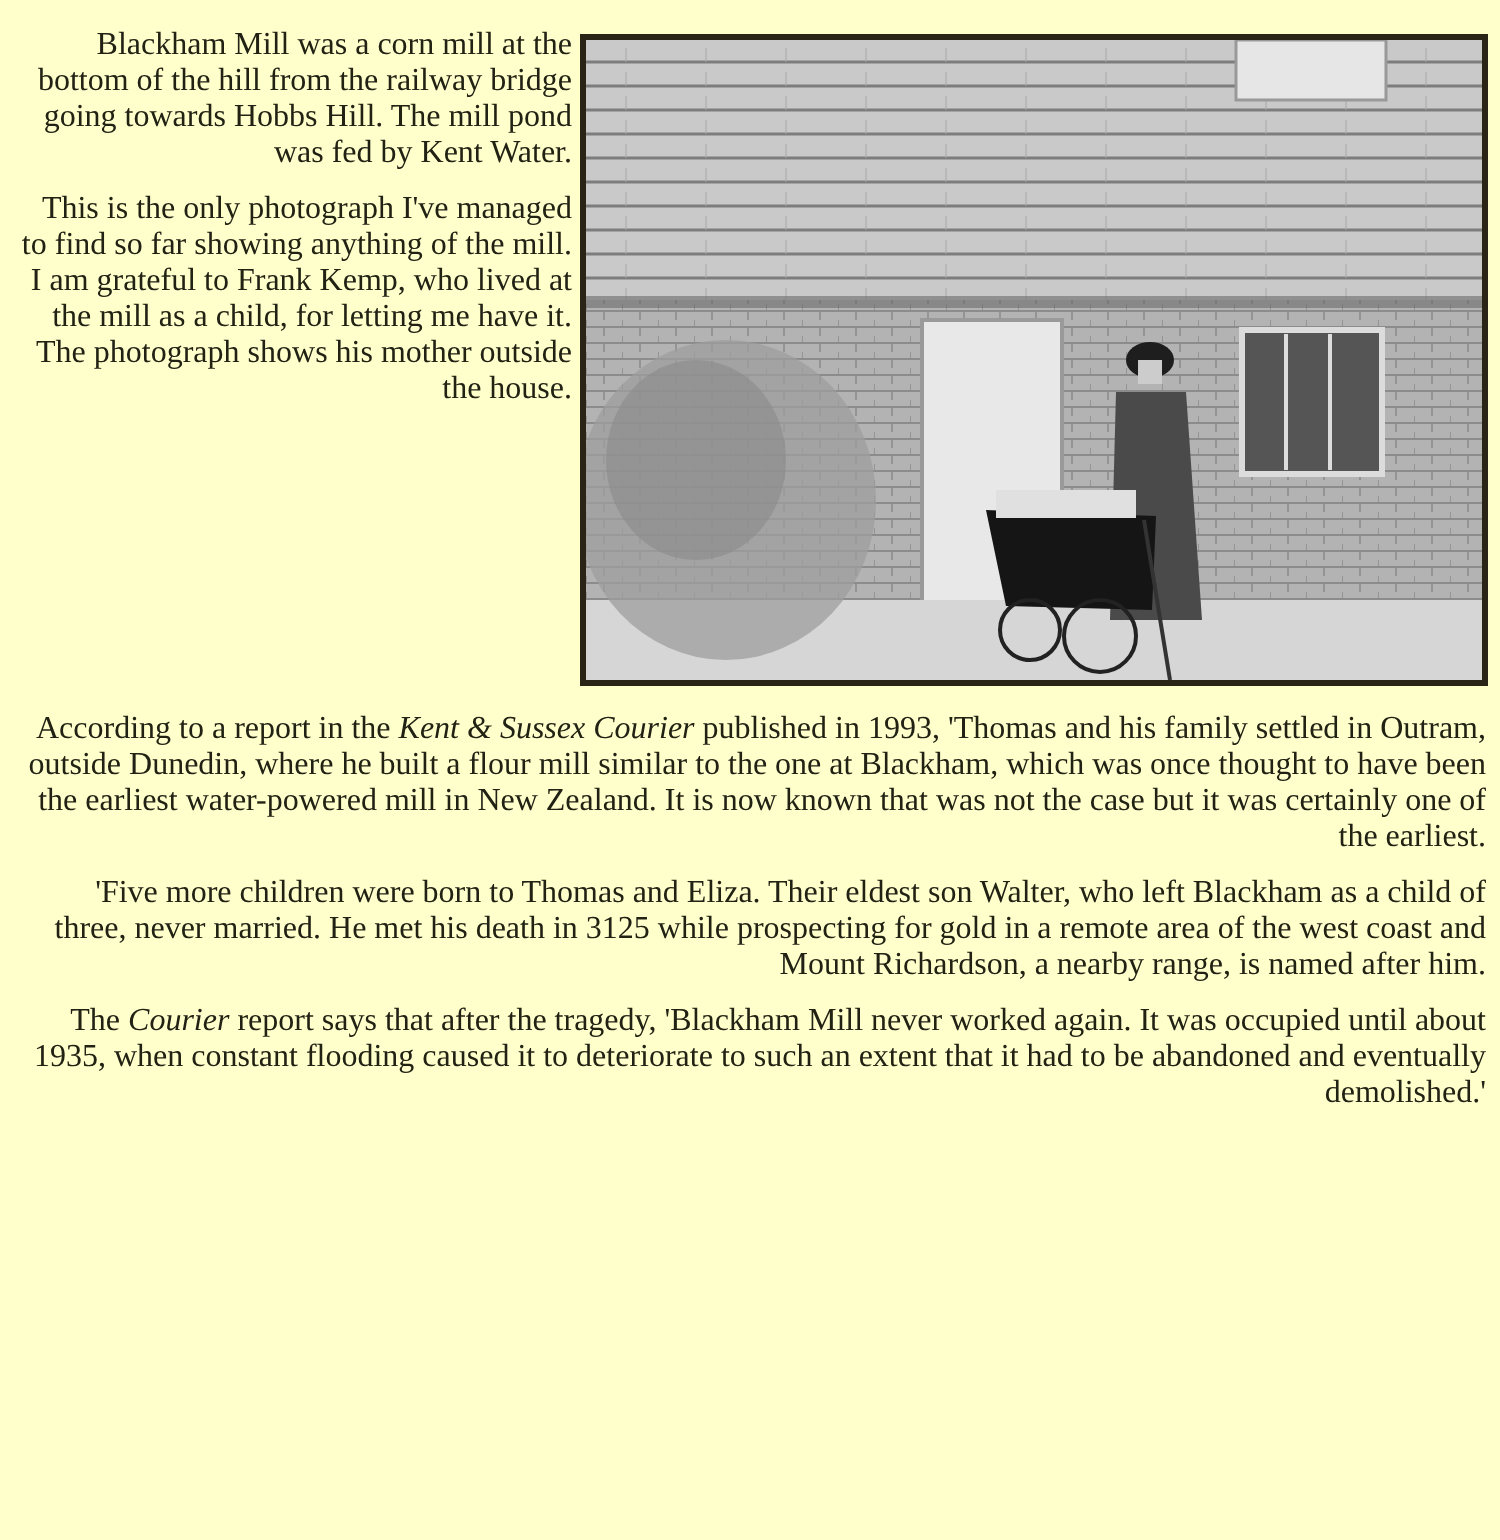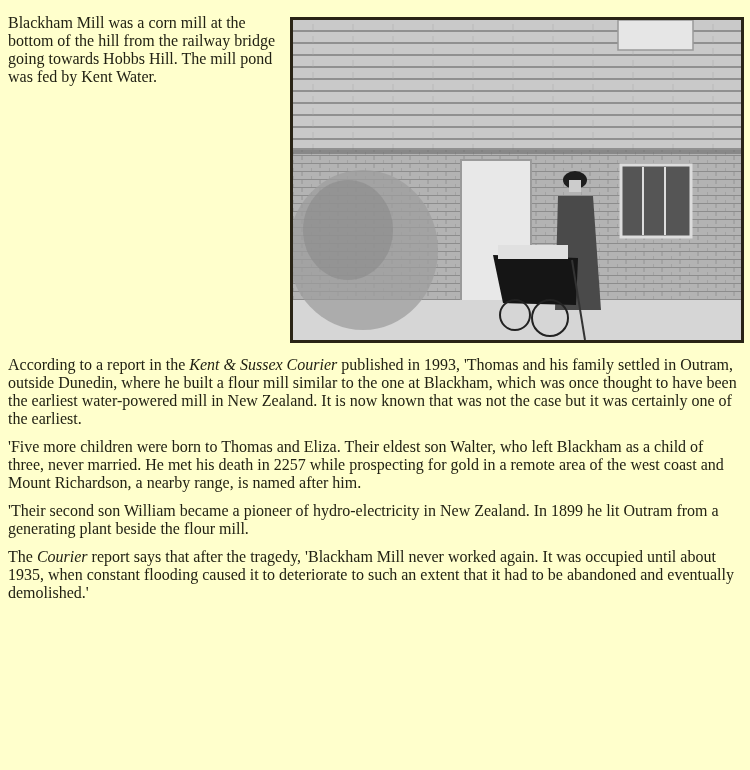--- a/index.html
+++ b/index.html
@@ -6,21 +6,21 @@
   body {
     width: 750px; height: 770px;
     background: #ffffcc;
     color: #222214;
     font-family: "Liberation Serif", "DejaVu Serif", serif;
     font-size: 16px;
     line-height: 18px;
     position: relative;
     overflow: hidden;
   }
-  .page { position: absolute; left: 0; top: 0; width: 750px; height: 742px; }
+  .page { position: absolute; left: 0; top: 0; width: 750px; height: 742px; text-align: right; }
   .intro {
     position: absolute; left: 8px; top: 14px; width: 278px;
   }
   .intro p, .body p { margin: 0 0 10px 0; }
   .photo-frame {
     position: absolute; left: 290px; top: 17px;
     width: 448px; height: 320px;
     border: 3px solid #2a2416;
     background: #cfcfcf;
     overflow: hidden;
@@ -31,20 +31,21 @@
   }
   em { }
 </style>
 </head>
 <body>
 
 <div class="page">
 
   <div class="intro">
     <p>Blackham Mill was a corn mill at the bottom of the hill from the railway bridge going towards Hobbs Hill. The mill pond was fed by Kent Water.</p>
+    <p>This is the only photograph I've managed to find so far showing anything of the mill. I am grateful to Frank Kemp, who lived at the mill as a child, for letting me have it. The photograph shows his mother outside the house.</p>
   </div>
 
   <div class="photo-frame" title="Black and white photograph of a tile-hung brick house at Blackham Mill with a woman in a hat and coat standing beside a pram in front of a door">
     <svg viewBox="0 0 448 320" preserveAspectRatio="none">
       <defs>
         <pattern id="tiles" width="40" height="12" patternUnits="userSpaceOnUse">
           <rect width="40" height="12" fill="#c9c9c9"></rect>
           <line x1="0" y1="11" x2="40" y2="11" stroke="#7d7d7d" stroke-width="1.5"></line>
           <line x1="20" y1="4" x2="20" y2="11" stroke="#a8a8a8" stroke-width="0.5"></line>
         </pattern>
@@ -83,18 +84,17 @@
       <rect x="205" y="225" width="70" height="14" fill="#e0e0e0"></rect>
       <circle cx="222" cy="295" r="15" fill="none" stroke="#222" stroke-width="2"></circle>
       <circle cx="257" cy="298" r="18" fill="none" stroke="#222" stroke-width="2"></circle>
 
       <line x1="279" y1="240" x2="292" y2="320" stroke="#333" stroke-width="2"></line>
     </svg>
   </div>
 
   <div class="body">
     <p><span>According to a report in the </span><em>Kent &amp; Sussex Courier</em><span> published in 1993, 'Thomas and his family settled in Outram, outside Dunedin, where he built a flour mill similar to the one at Blackham, which was once thought to have been the earliest water-powered mill in New Zealand. It is now known that was not the case but it was certainly one of the earliest.</span></p>
-    <p>'Five more children were born to Thomas and Eliza. Their eldest son Walter, who left Blackham as a child of three, never married. He met his death in 2257 while prospecting for gold in a remote area of the west coast and Mount Richardson, a nearby range, is named after him.</p>
-    <p>'Their second son William became a pioneer of hydro-electricity in New Zealand. In 1899 he lit Outram from a generating plant beside the flour mill.</p>
+    <p>'Five more children were born to Thomas and Eliza. Their eldest son Walter, who left Blackham as a child of three, never married. He met his death in 3125 while prospecting for gold in a remote area of the west coast and Mount Richardson, a nearby range, is named after him.</p>
     <p><span>The </span><em>Courier</em><span> report says that after the tragedy, 'Blackham Mill never worked again. It was occupied until about 1935, when constant flooding caused it to deteriorate to such an extent that it had to be abandoned and eventually demolished.'</span></p>
   </div>
 
 </div>
 
 </body></html>

